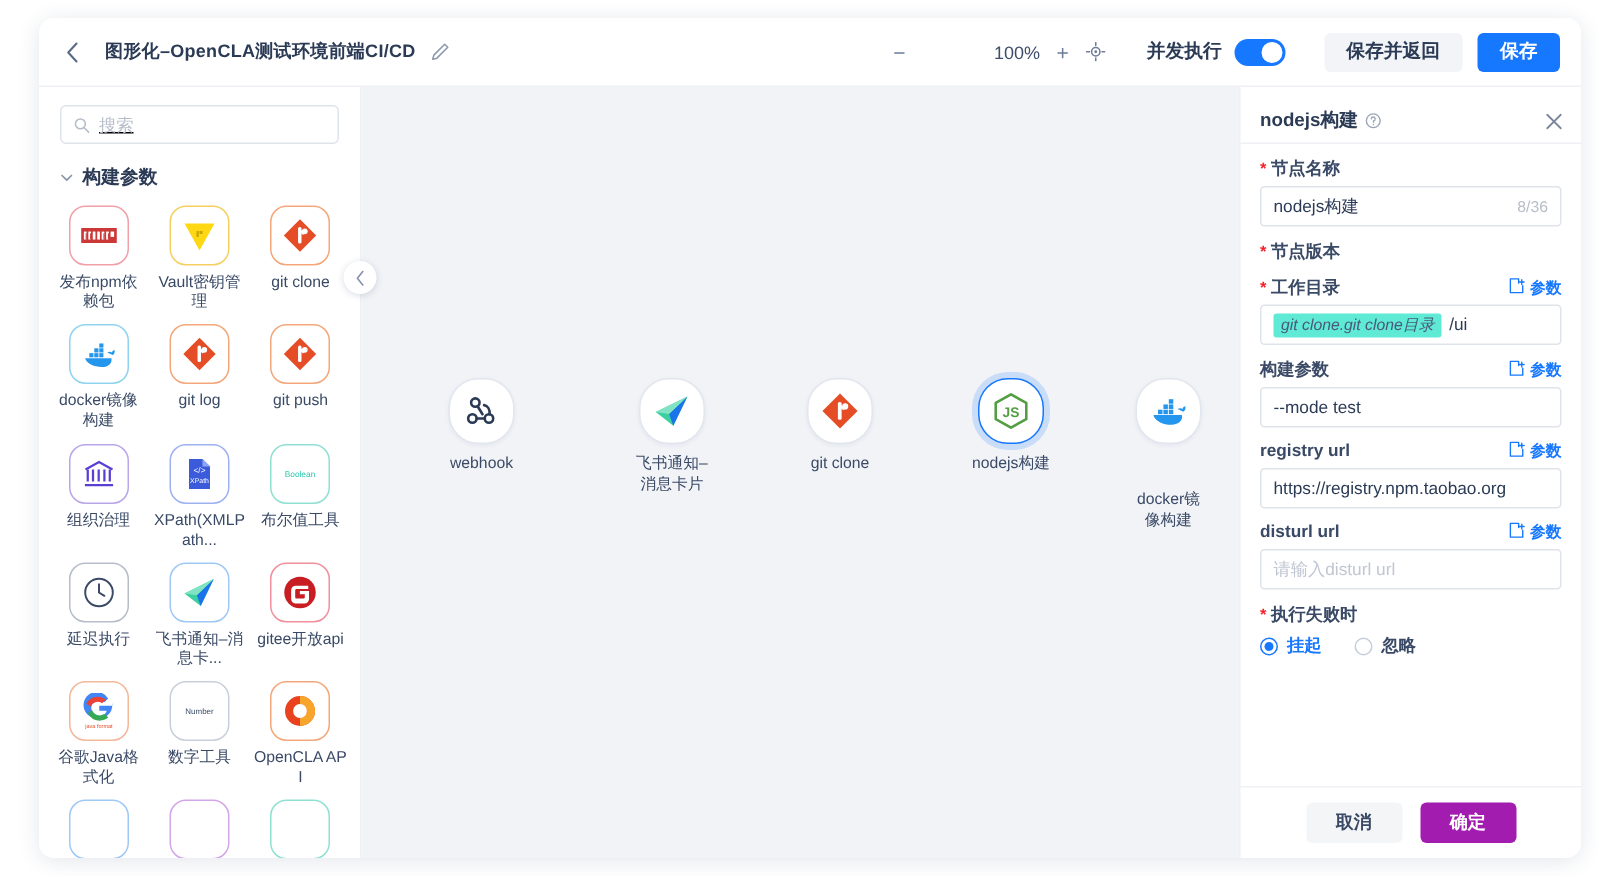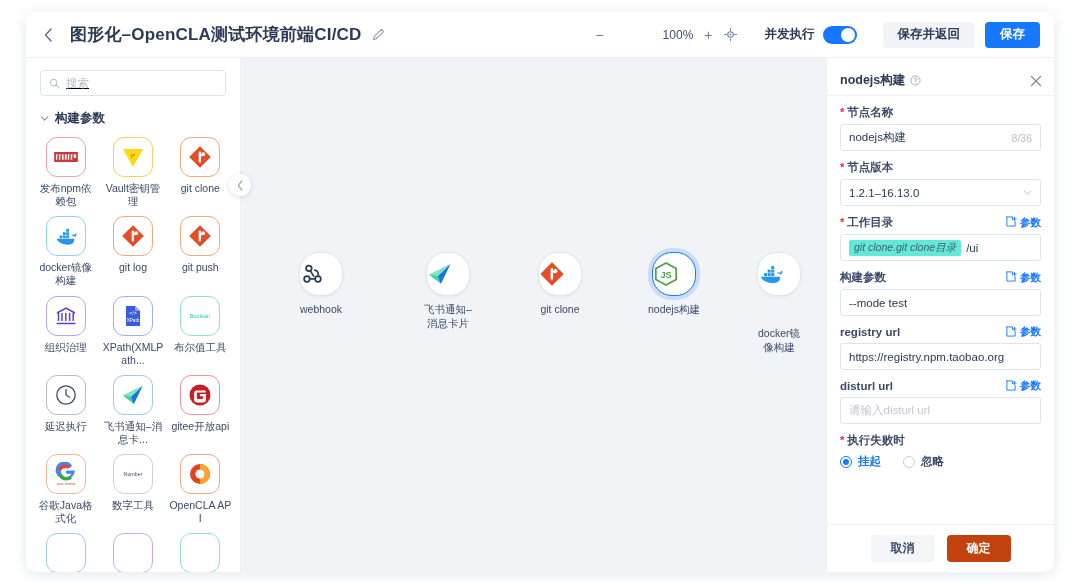--- a/index.html
+++ b/index.html
@@ -26,21 +26,21 @@
     padding: 0 14px 0 8px;
     background: #fff;
     border-bottom: 1px solid #eef0f4;
   }
   .back-btn {
     width: 28px; height: 28px;
     display: flex; align-items: center; justify-content: center;
     color: #5a6a87; cursor: pointer;
   }
   .hdr-title {
-    font-size: 17px; color: #2b3a55; font-weight: 700;
+    font-size: 12px; color: #2b3a55; font-weight: 700;
     margin-left: 8px; letter-spacing: .2px;
   }
   .edit-icon { margin-left: 10px; color: #8b98ad; display:flex; align-items:center; cursor:pointer;}
   .hdr-spacer { flex: 1 1 auto; }
   .zoomgrp { display: flex; align-items: center; gap: 11px; color: #48587a; font-size: 12px; }
   .zoomgrp .zbtn { cursor: pointer; font-size: 14px; color:#6c7c99; line-height:1; user-select:none;}
   .zoom-val { font-size: 12px; color:#3d4d6b; min-width: 30px; text-align:center;margin-left:48px;}
   .target-ic { display:flex; align-items:center; cursor:pointer; color:#6c7c99;}
   .concur { display: flex; align-items: center; gap: 8px; margin-left: 28px; }
   .concur-lbl { font-size: 12.5px; color: #2b3a55; font-weight: 700; }
@@ -111,21 +111,21 @@
 
   
   .canvas {
     flex: 1 1 auto; background: #f1f3f7; position: relative; min-width: 0;
   }
   .flow { position: absolute; left: 0; top: 0; right:0; bottom:0; }
   .fnode { position: absolute; display: flex; flex-direction: column; align-items: center; }
   .ftile {
     width: 44px; height: 44px; border-radius: 20px; background: #fff;
     border: 1px solid #e2e6ee;
-    display: flex; align-items: center; justify-content: flex-start;
+    display: flex; align-items: center; justify-content: center;
     box-shadow: 0 1px 3px rgba(40,60,100,.07);
     cursor: pointer;
   }
   .fnode.selected .ftile {
     border: 1px solid #1677ff;
     box-shadow: 0 0 0 4px rgba(22,119,255,.18);
   }
   .flabel {
     margin-top: 7px; font-size: 10.5px; color: #3a4a66; line-height: 1.3;
     text-align: center; white-space: pre-line;
@@ -173,21 +173,21 @@
   .radio.on .rdot::after { content:""; width:6px; height:6px; border-radius:50%; background:#1677ff; }
   .radio.on .rtxt { color: #1677ff; font-weight: 700; }
   .rtxt { color: #3a4a66; font-weight: 700; }
   .rp-foot {
     flex: 0 0 48px; border-top: 1px solid #eef0f4;
     display: flex; align-items: center; justify-content: center; gap: 12px;
   }
   .fbtn { height: 27px; padding: 0 20px; border-radius: 4px; font-size: 12px;
           display:flex; align-items:center; justify-content:center; cursor:pointer; font-weight:700;}
   .fbtn-cancel { background: #f4f5f7; color: #3a4a66; }
-  .fbtn-ok { background: #c2410c; color: #fff; }
+  .fbtn-ok { background: #a21caf; color: #fff; }
 </style>
 </head>
 <body>
 
 <div class="app">
 
   <div class="hdr">
     <div class="back-btn">
       <svg width="11" height="14" viewBox="0 0 11 14" fill="none" aria-hidden="true">
         <path d="M8 1L2.5 7L8 13" stroke="currentColor" stroke-width="1.4" stroke-linecap="round" stroke-linejoin="round"></path>
@@ -543,28 +543,20 @@
             </div>
             <div class="fctl">
               <span class="">nodejs构建</span>
               <span class="count">8/36</span>
             </div>
           </div>
           <div class="frow">
             <div class="flabel-row">
               <span class="flbl req">节点版本</span>
             </div>
-            <div class="fctl">
-              <span class="">1.2.1–16.13.0</span>
-              <span class="caret">
-                <svg width="9" height="9" viewBox="0 0 10 10" fill="none">
-                  <path d="M1.5 3.3 5 6.8l3.5-3.5" stroke="currentColor" stroke-width="1.1" stroke-linecap="round" stroke-linejoin="round"></path>
-                </svg>
-              </span>
-            </div>
           </div>
           <div class="frow">
             <div class="flabel-row">
               <span class="flbl req">工作目录</span>
               <span class="param-link">
                 <span><svg width="11" height="11" viewBox="0 0 12 12" fill="none" aria-hidden="true">
                     <path d="M1 1h6v3M1 1v10h9V6" stroke="currentColor" stroke-width="1" stroke-linecap="round" stroke-linejoin="round"></path>
                     <path d="M9.3 1.6v3.4M7.6 3.3h3.4" stroke="currentColor" stroke-width="1" stroke-linecap="round"></path>
                   </svg></span>
                 <span>参数</span>

